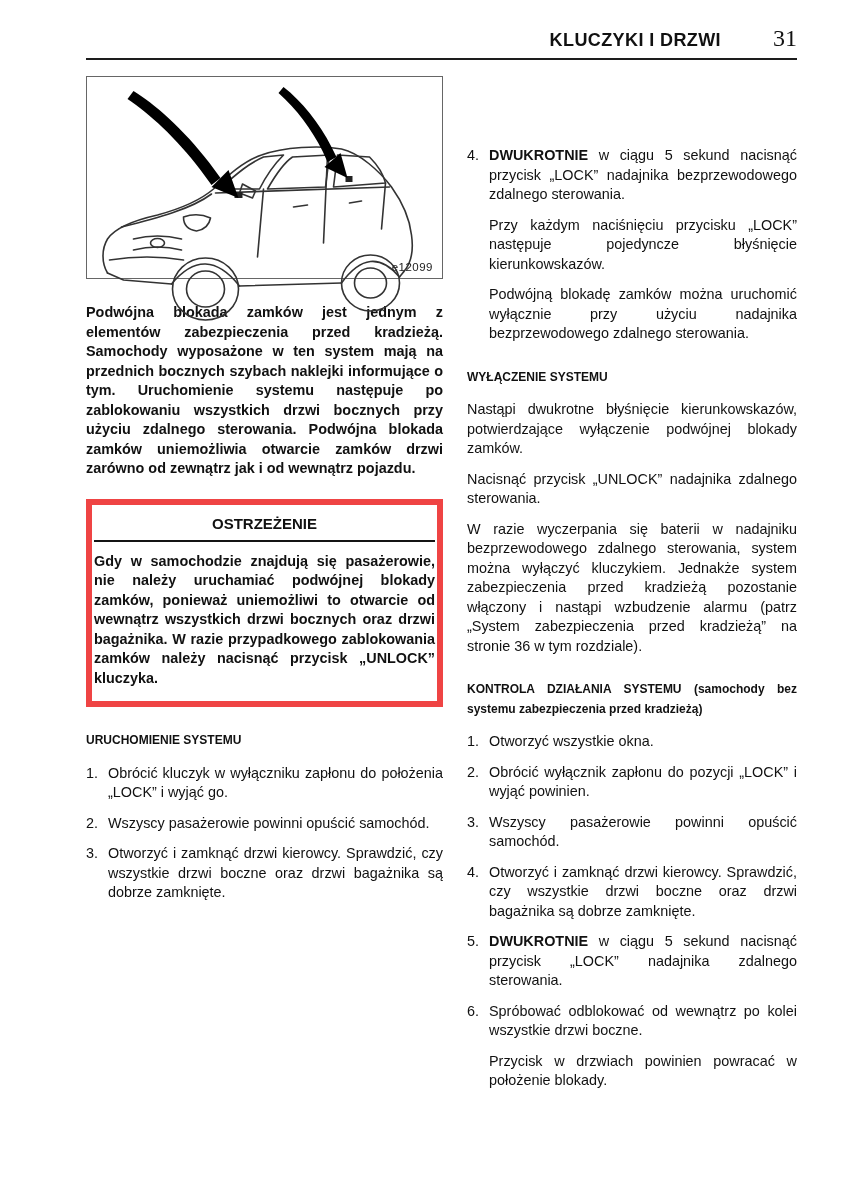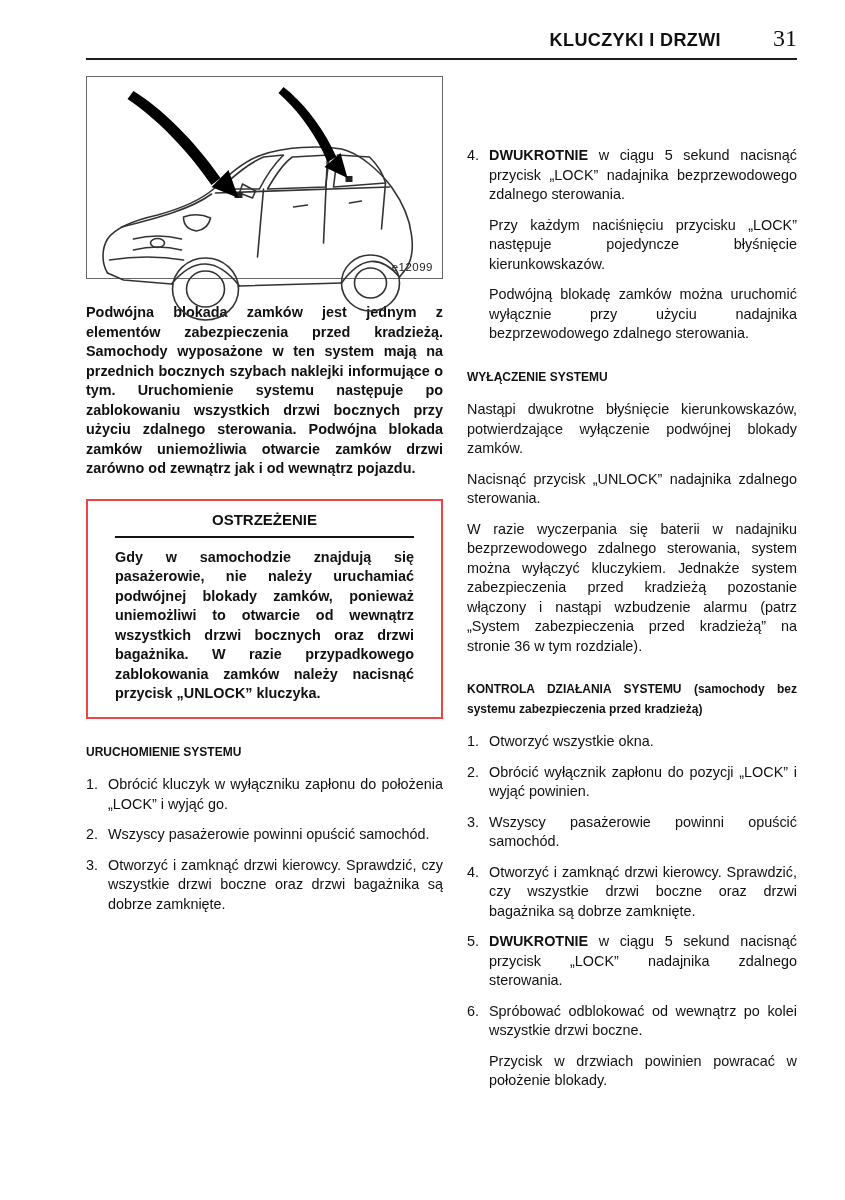--- a/index.html
+++ b/index.html
@@ -15,21 +15,21 @@
   .cols{display:flex;gap:24px;}
   .col-left{width:357px;flex:none;}
   .col-right{width:330px;flex:none;padding-top:86px;}
   .title{font-size:19px;font-weight:bold;margin-top:46px;line-height:1.2;}
   .figure{margin-top:16px;border:1px solid #666;width:357px;height:203px;
     position:relative;box-sizing:border-box;background:#fff;}
   .figcode{position:absolute;right:9px;bottom:5px;font-size:11.5px;color:#222;letter-spacing:.5px;}
   .jt{font-size:14.4px;line-height:19.5px;text-align:justify;hyphens:auto;-webkit-hyphens:auto;}
   .bold{font-weight:bold;}
   .bold-para{margin-top:24px;}
-  .warning{border:2px solid #ef4444;margin-top:20px;padding:10px 27px 13px;}
+  .warning{border:6px solid #ef4444;margin-top:20px;padding:10px 2px 13px;}
   .warn-title{text-align:center;font-weight:bold;font-size:15px;
     padding-bottom:8px;border-bottom:2px solid #141414;margin:0 0 10px;}
   .heading{font-weight:bold;font-size:12px;line-height:19.5px;margin:24px 0 13px;}
   .step{display:flex;margin-bottom:11px;}
   .step .num{flex:0 0 22px;}
   .step .txt{flex:1;}
   .para{margin-bottom:11px;}
   .indent{margin-left:22px;}
   svg{display:block;}
 </style>

